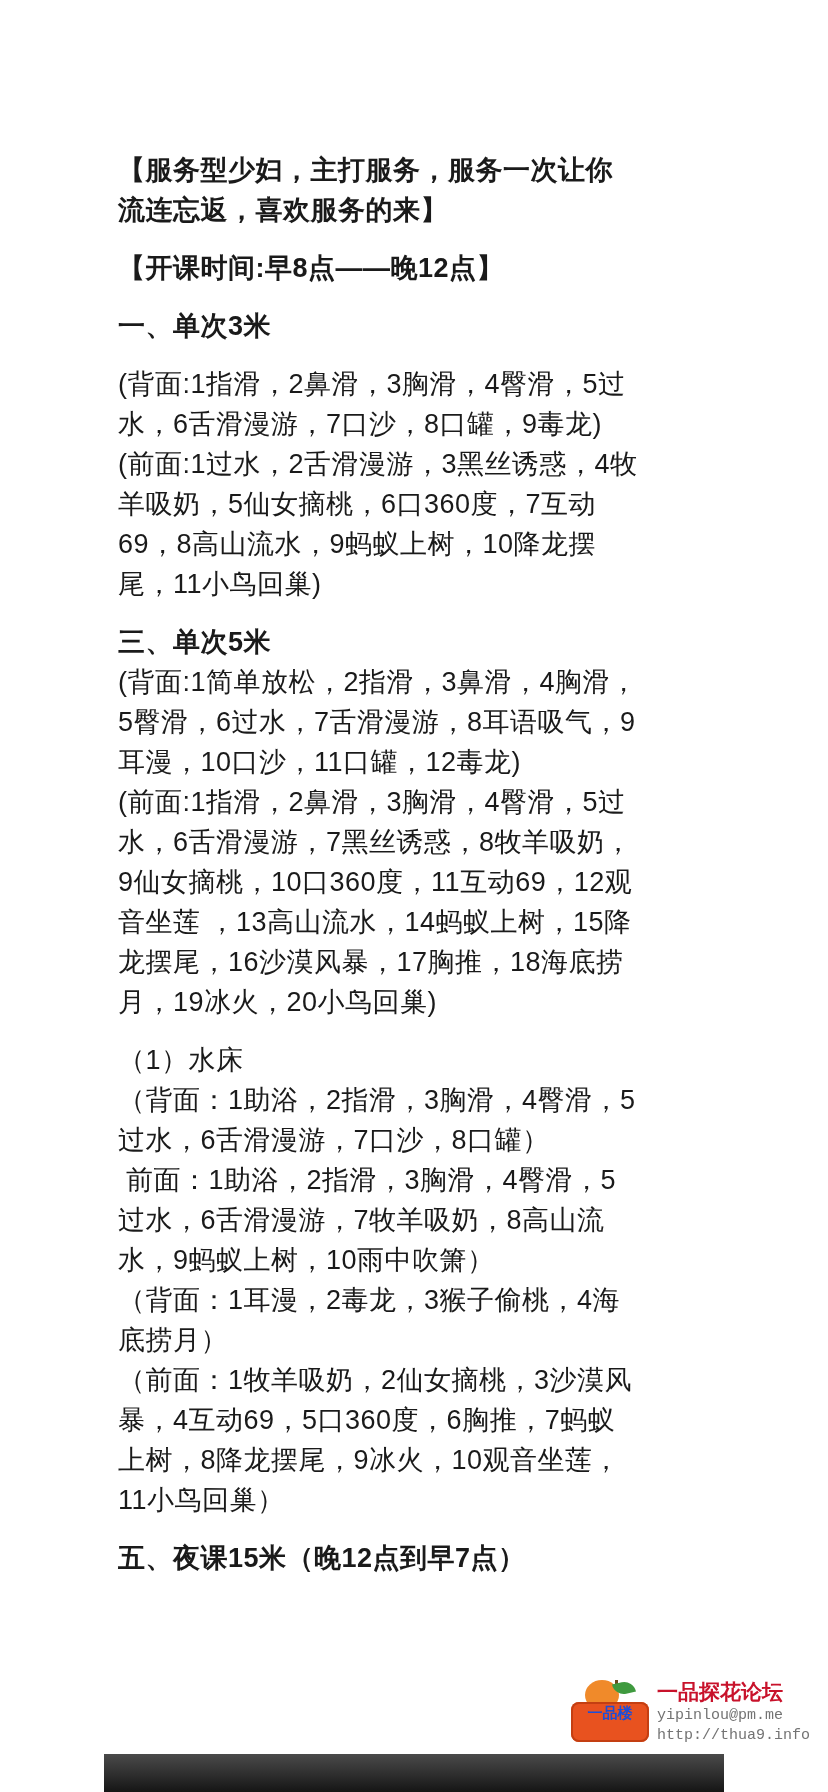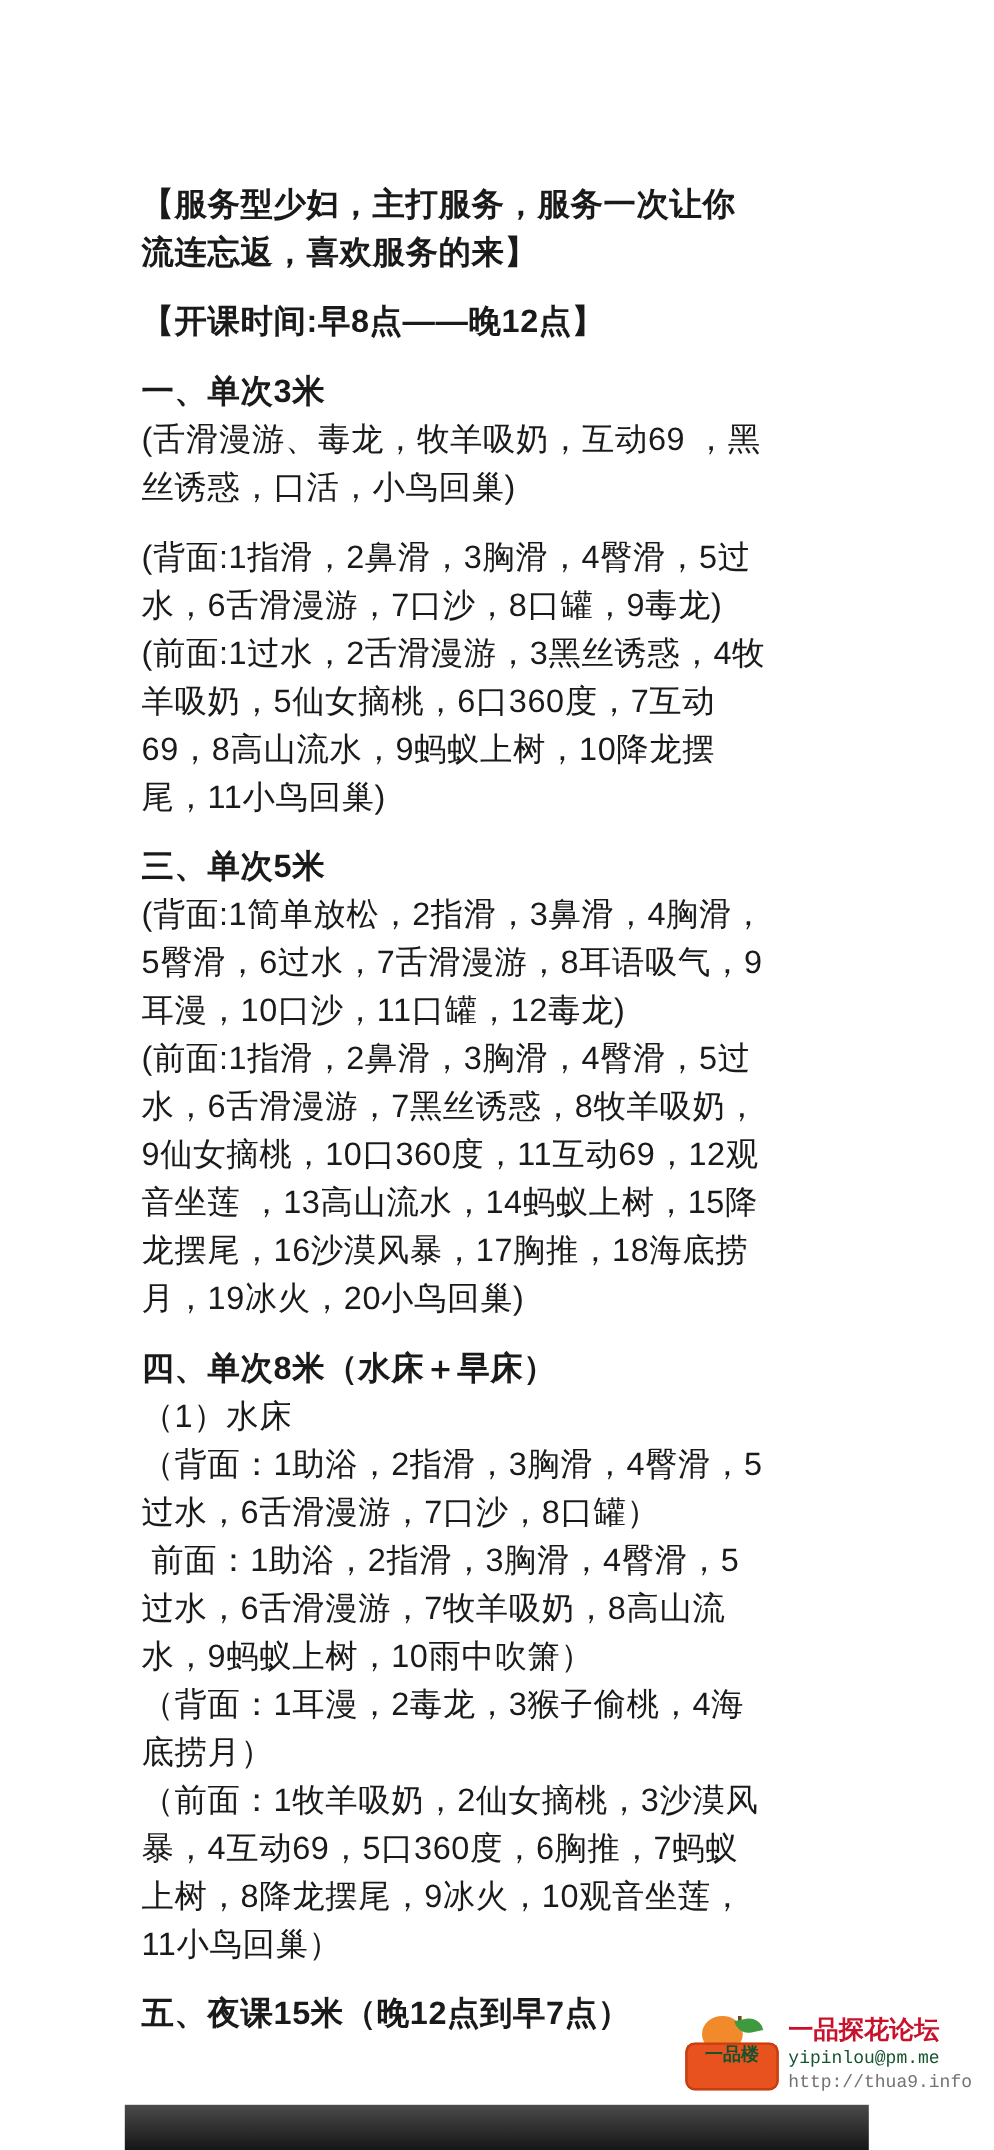--- a/index.html
+++ b/index.html
@@ -103,21 +103,21 @@
     background: #e8521f;
     border-radius: 8px;
     box-shadow: inset 0 0 0 2px #c43f12;
   }
   .wm-badge .plate-text {
     position: absolute;
     left: 0;
     top: 22px;
     width: 78px;
     height: 27px;
-    color: #14532d;
+    color: #1d4ed8;
     font-size: 15px;
     line-height: 18px;
     text-align: center;
     letter-spacing: 0;
     padding-top: 2px;
     box-sizing: border-box;
     font-weight: bold;
   }
   .wm-text {
     padding-top: 2px;
@@ -125,21 +125,21 @@
     font-family: Liberation Mono, monospace;
   }
   .wm-title {
     color: #c8122b;
     font-size: 21px;
     font-weight: bold;
     line-height: 24px;
     text-shadow: 0 0 2px rgba(255,255,255,0.9);
   }
   .wm-mail {
-    color: #14532d;
+    color: #737373;
     font-size: 15px;
     line-height: 20px;
     text-shadow: 0 0 2px rgba(255,255,255,0.9);
   }
   .wm-url {
     color: #737373;
     font-size: 15px;
     line-height: 20px;
     text-shadow: 0 0 2px rgba(255,255,255,0.9);
   }
@@ -154,36 +154,34 @@
     <div class="blk">
       <p class="line heading">【服务型少妇，主打服务，服务一次让你流连忘返，喜欢服务的来】</p>
     </div>
 
     <div class="blk">
       <p class="line heading">【开课时间:早8点——晚12点】</p>
     </div>
 
     <div class="blk">
       <p class="line heading">一、单次3米</p>
-      <p class="line">(舌滑漫游、毒龙，牧羊吸奶，互动69 ，黑丝诱惑，口活，小鸟回巢)</p>
     </div>
 
     <div class="blk">
       <p class="line">(背面:1指滑，2鼻滑，3胸滑，4臀滑，5过水，6舌滑漫游，7口沙，8口罐，9毒龙)</p>
       <p class="line">(前面:1过水，2舌滑漫游，3黑丝诱惑，4牧羊吸奶，5仙女摘桃，6口360度，7互动69，8高山流水，9蚂蚁上树，10降龙摆尾，11小鸟回巢)</p>
     </div>
 
     <div class="blk">
       <p class="line heading">三、单次5米</p>
       <p class="line">(背面:1简单放松，2指滑，3鼻滑，4胸滑，5臀滑，6过水，7舌滑漫游，8耳语吸气，9耳漫，10口沙，11口罐，12毒龙)</p>
       <p class="line">(前面:1指滑，2鼻滑，3胸滑，4臀滑，5过水，6舌滑漫游，7黑丝诱惑，8牧羊吸奶，9仙女摘桃，10口360度，11互动69，12观音坐莲 ，13高山流水，14蚂蚁上树，15降龙摆尾，16沙漠风暴，17胸推，18海底捞月，19冰火，20小鸟回巢)</p>
     </div>
 
     <div class="blk">
-      <p class="line heading">四、单次8米（水床＋旱床）</p>
       <p class="line">（1）水床</p>
       <p class="line">（背面：1助浴，2指滑，3胸滑，4臀滑，5过水，6舌滑漫游，7口沙，8口罐）</p>
       <p class="line"> 前面：1助浴，2指滑，3胸滑，4臀滑，5过水，6舌滑漫游，7牧羊吸奶，8高山流水，9蚂蚁上树，10雨中吹箫）</p>
       <p class="line">（背面：1耳漫，2毒龙，3猴子偷桃，4海底捞月）</p>
       <p class="line">（前面：1牧羊吸奶，2仙女摘桃，3沙漠风暴，4互动69，5口360度，6胸推，7蚂蚁上树，8降龙摆尾，9冰火，10观音坐莲，11小鸟回巢）</p>
     </div>
 
     <div class="blk">
       <p class="line heading">五、夜课15米（晚12点到早7点）</p>
     </div>

